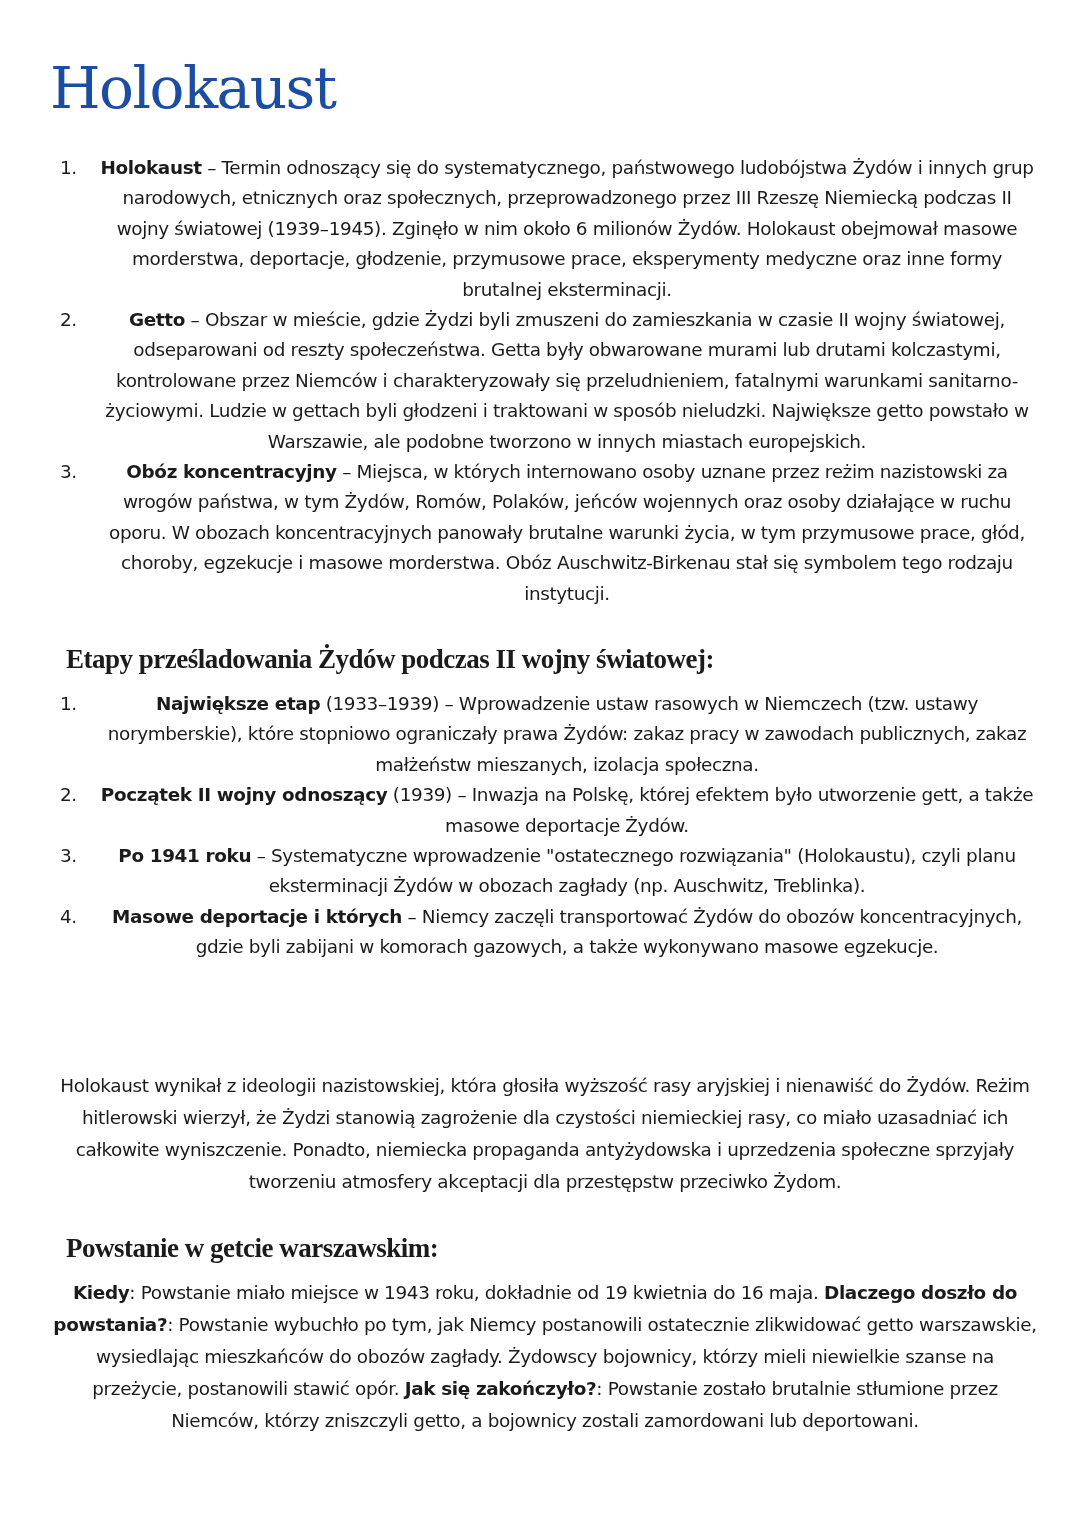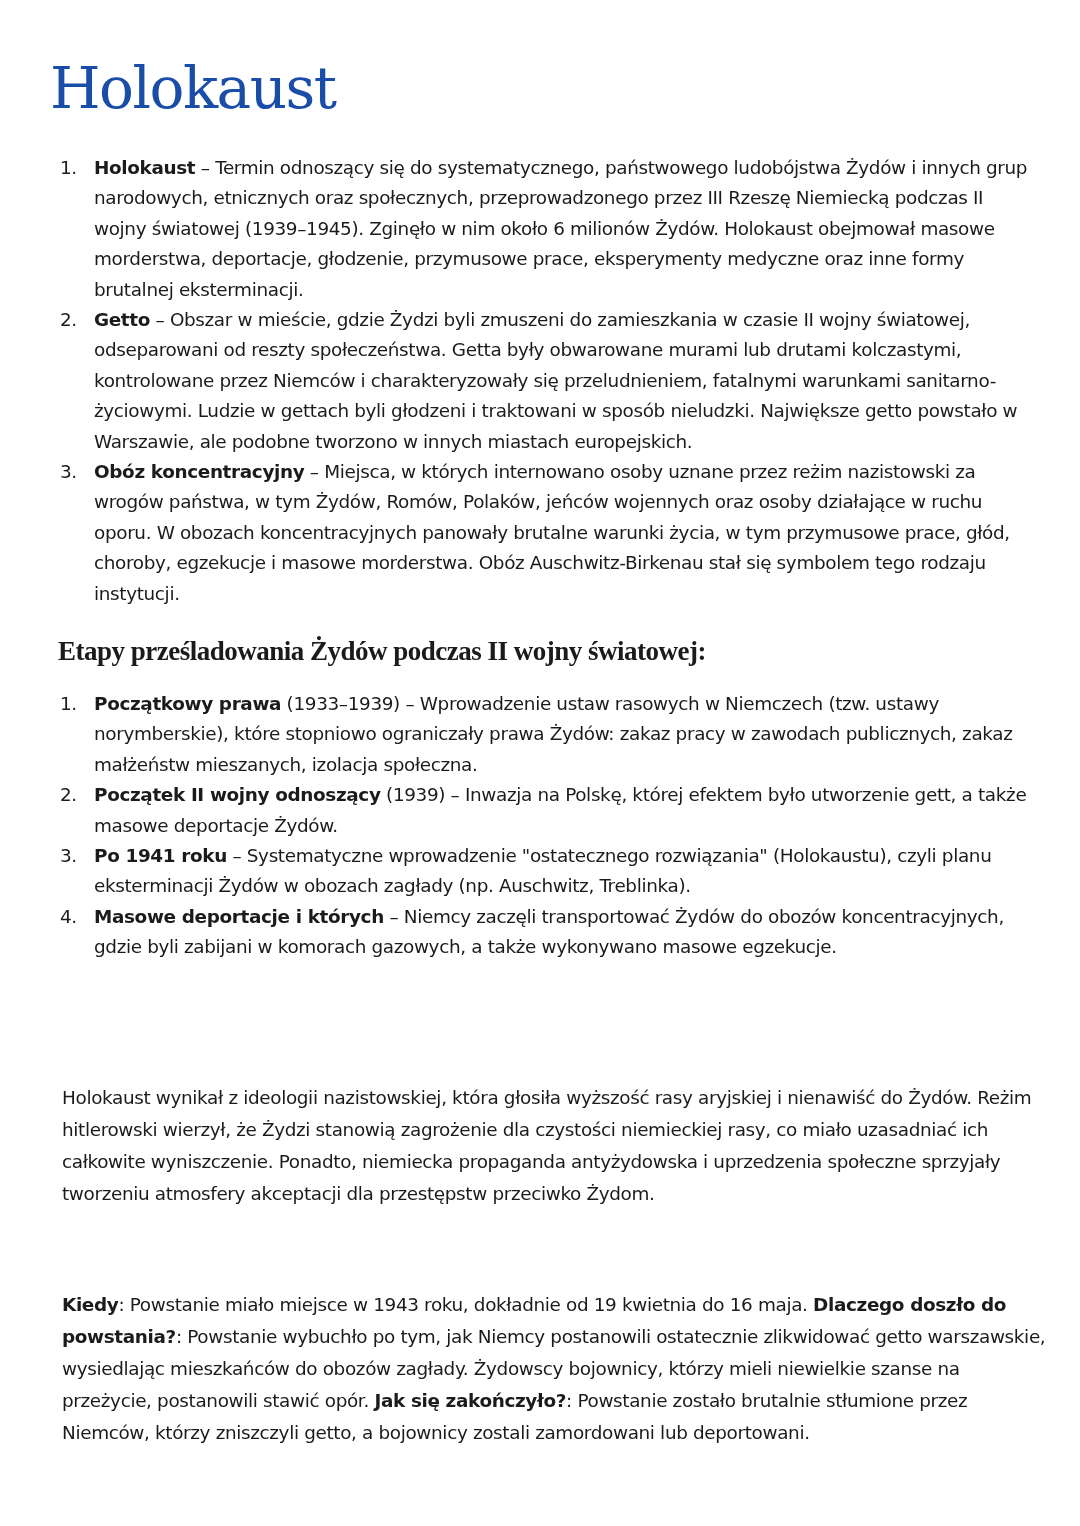--- a/index.html
+++ b/index.html
@@ -4,38 +4,38 @@
   <style>
     html, body { margin: 0; padding: 0; background: #ffffff; }
     body {
       width: 1080px;
       height: 1526px;
       overflow: hidden;
       position: relative;
       color: #1b1b1b;
       font-family: "DejaVu Sans", sans-serif;
     }
-    .page { position: absolute; left: 0; top: 0; width: 1080px; height: 1526px; }
+    .page { position: absolute; left: 0; top: 0; width: 1080px; height: 1526px; text-align: center; }
     .title {
       position: absolute; left: 50px; top: 48px;
       font-family: "DejaVu Serif", serif;
       font-size: 58px; font-weight: normal; color: #1a4da8;
       letter-spacing: -1.5px; margin: 0; line-height: 80px;
     }
     .list { position: absolute; left: 50px; width: 990px; margin: 0; padding: 0; list-style: none; }
     .item { position: relative; padding-left: 44px; font-size: 18.4px; line-height: 30.4px; letter-spacing: -0.35px; }
     .num { position: absolute; left: 10px; top: 0; }
     b { font-weight: bold; }
     .h2 {
-      position: absolute; left: 50px; margin: 8px;
+      position: absolute; left: 50px; margin: 16px;
       font-family: "Liberation Serif", serif; font-weight: bold;
       font-size: 27px; color: #1b1b1b; letter-spacing: -0.5px;
     }
     .para {
-      position: absolute; left: 50px; width: 990px; margin: 12px;
+      position: absolute; left: 50px; width: 990px; margin: 0;
       font-size: 18.4px; line-height: 32px; letter-spacing: -0.35px;
     }
   </style>
 </head>
 <body>
 
 <div class="page">
 
   <h1 class="title">Holokaust</h1>
 
@@ -48,30 +48,31 @@
     </li>
     <li class="item">
       <span class="num">3.</span><b>Obóz koncentracyjny</b><span> – Miejsca, w których internowano osoby uznane przez reżim nazistowski za wrogów państwa, w tym Żydów, Romów, Polaków, jeńców wojennych oraz osoby działające w ruchu oporu. W obozach koncentracyjnych panowały brutalne warunki życia, w tym przymusowe prace, głód, choroby, egzekucje i masowe morderstwa. Obóz Auschwitz-Birkenau stał się symbolem tego rodzaju instytucji.</span>
     </li>
   </ol>
 
   <h2 class="h2" style="top:628px;">Etapy prześladowania Żydów podczas II wojny światowej:</h2>
 
   <ol class="list" style="top:689px;">
     <li class="item">
-      <span class="num">1.</span><b>Początkowy prawa</b><span> (1933–1939) – Wprowadzenie ustaw rasowych w Niemczech (tzw. ustawy norymberskie), które stopniowo ograniczały prawa Żydów: zakaz pracy w zawodach publicznych, zakaz małżeństw mieszanych, izolacja społeczna.</span>
+      <span class="num">1.</span><b>Największe etap</b><span> (1933–1939) – Wprowadzenie ustaw rasowych w Niemczech (tzw. ustawy norymberskie), które stopniowo ograniczały prawa Żydów: zakaz pracy w zawodach publicznych, zakaz małżeństw mieszanych, izolacja społeczna.</span>
     </li>
     <li class="item">
       <span class="num">2.</span><b>Początek II wojny odnoszący</b><span> (1939) – Inwazja na Polskę, której efektem było utworzenie gett, a także masowe deportacje Żydów.</span>
     </li>
     <li class="item">
       <span class="num">3.</span><b>Po 1941 roku</b><span> – Systematyczne wprowadzenie "ostatecznego rozwiązania" (Holokaustu), czyli planu eksterminacji Żydów w obozach zagłady (np. Auschwitz, Treblinka).</span>
     </li>
     <li class="item">
       <span class="num">4.</span><b>Masowe deportacje i których</b><span> – Niemcy zaczęli transportować Żydów do obozów koncentracyjnych, gdzie byli zabijani w komorach gazowych, a także wykonywano masowe egzekucje.</span>
     </li>
   </ol>
 
   <p class="para" style="top:1070px;">Holokaust wynikał z ideologii nazistowskiej, która głosiła wyższość rasy aryjskiej i nienawiść do Żydów. Reżim hitlerowski wierzył, że Żydzi stanowią zagrożenie dla czystości niemieckiej rasy, co miało uzasadniać ich całkowite wyniszczenie. Ponadto, niemiecka propaganda antyżydowska i uprzedzenia społeczne sprzyjały tworzeniu atmosfery akceptacji dla przestępstw przeciwko Żydom.</p>
 
+  <h2 class="h2" style="top:1217px;">Powstanie w getcie warszawskim:</h2>
   <p class="para" style="top:1277px;"><b>Kiedy</b><span>: Powstanie miało miejsce w 1943 roku, dokładnie od 19 kwietnia do 16 maja. </span><b>Dlaczego doszło do powstania?</b><span>: Powstanie wybuchło po tym, jak Niemcy postanowili ostatecznie zlikwidować getto warszawskie, wysiedlając mieszkańców do obozów zagłady. Żydowscy bojownicy, którzy mieli niewielkie szanse na przeżycie, postanowili stawić opór. </span><b>Jak się zakończyło?</b><span>: Powstanie zostało brutalnie stłumione przez Niemców, którzy zniszczyli getto, a bojownicy zostali zamordowani lub deportowani.</span></p>
 
 </div>
 
 </body></html>

